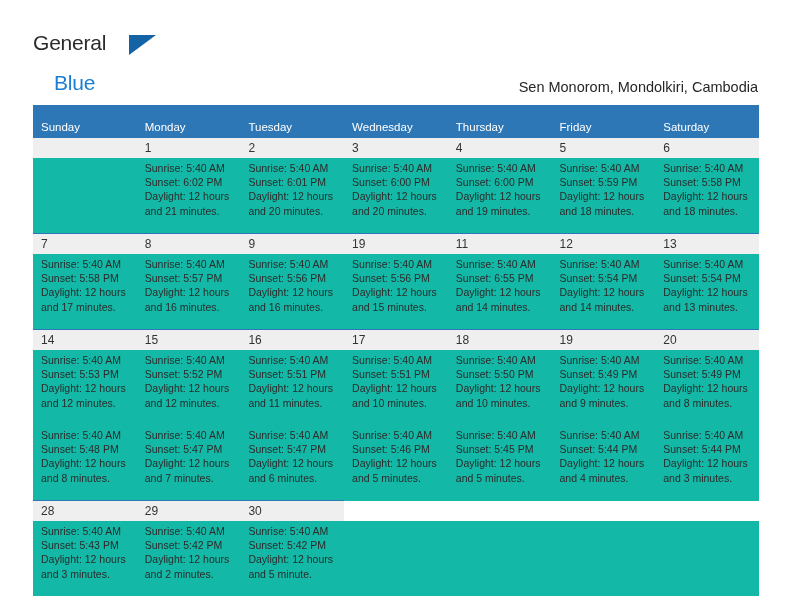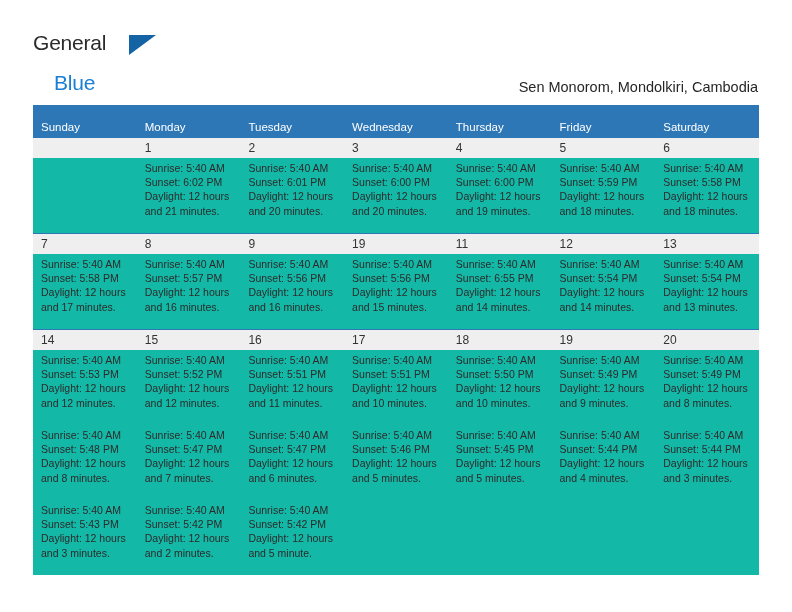--- a/index.html
+++ b/index.html
@@ -370,20 +370,29 @@
               <div class="info-line">Daylight: 12 hours</div>
               <div class="info-line">and 4 minutes.</div>
             </td>
             <td>
               <div class="info-line">Sunrise: 5:40 AM</div>
               <div class="info-line">Sunset: 5:44 PM</div>
               <div class="info-line">Daylight: 12 hours</div>
               <div class="info-line">and 3 minutes.</div>
             </td>
           </tr>
+          <tr class="daynum-row">
+            <td>28</td>
+            <td>29</td>
+            <td>30</td>
+            <td class="outside"></td>
+            <td class="outside"></td>
+            <td class="outside"></td>
+            <td class="outside"></td>
+          </tr>
           <tr class="info-row">
             <td>
               <div class="info-line">Sunrise: 5:40 AM</div>
               <div class="info-line">Sunset: 5:43 PM</div>
               <div class="info-line">Daylight: 12 hours</div>
               <div class="info-line">and 3 minutes.</div>
             </td>
             <td>
               <div class="info-line">Sunrise: 5:40 AM</div>
               <div class="info-line">Sunset: 5:42 PM</div>

